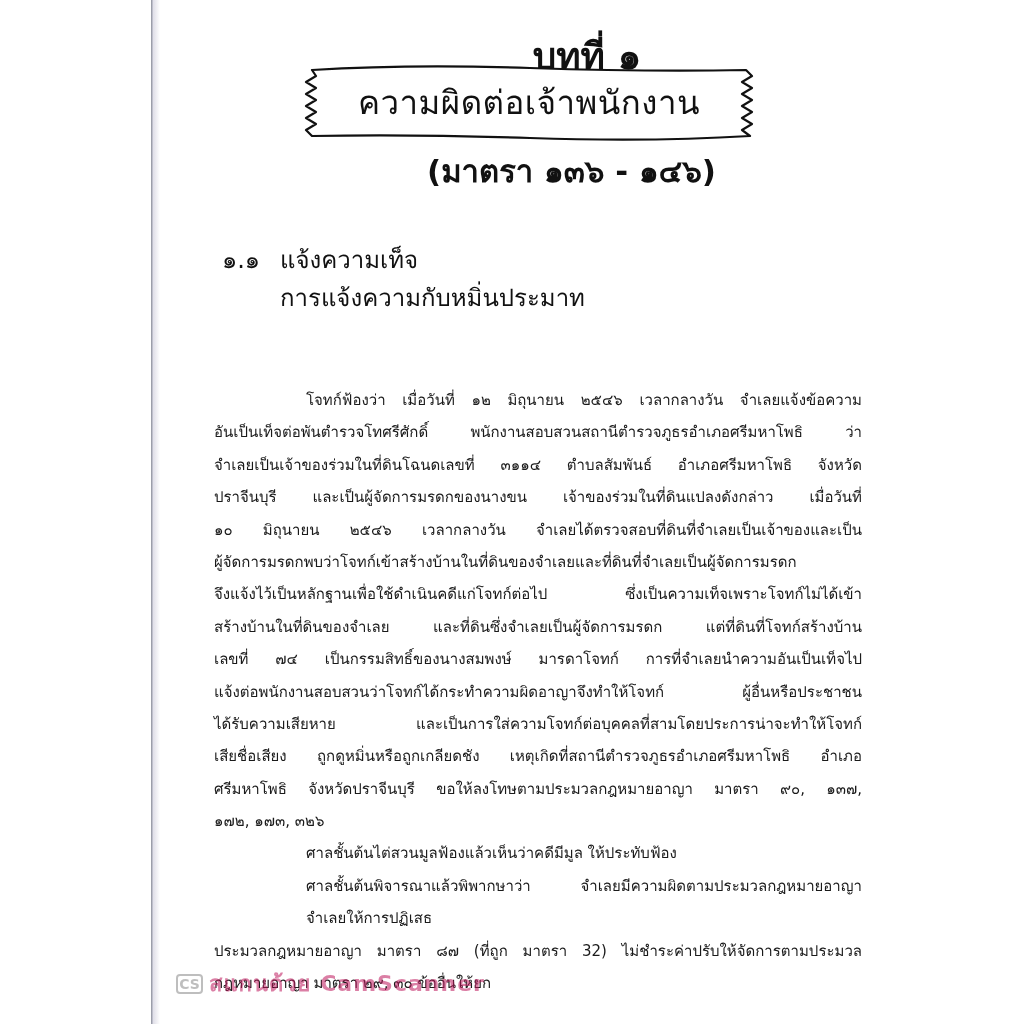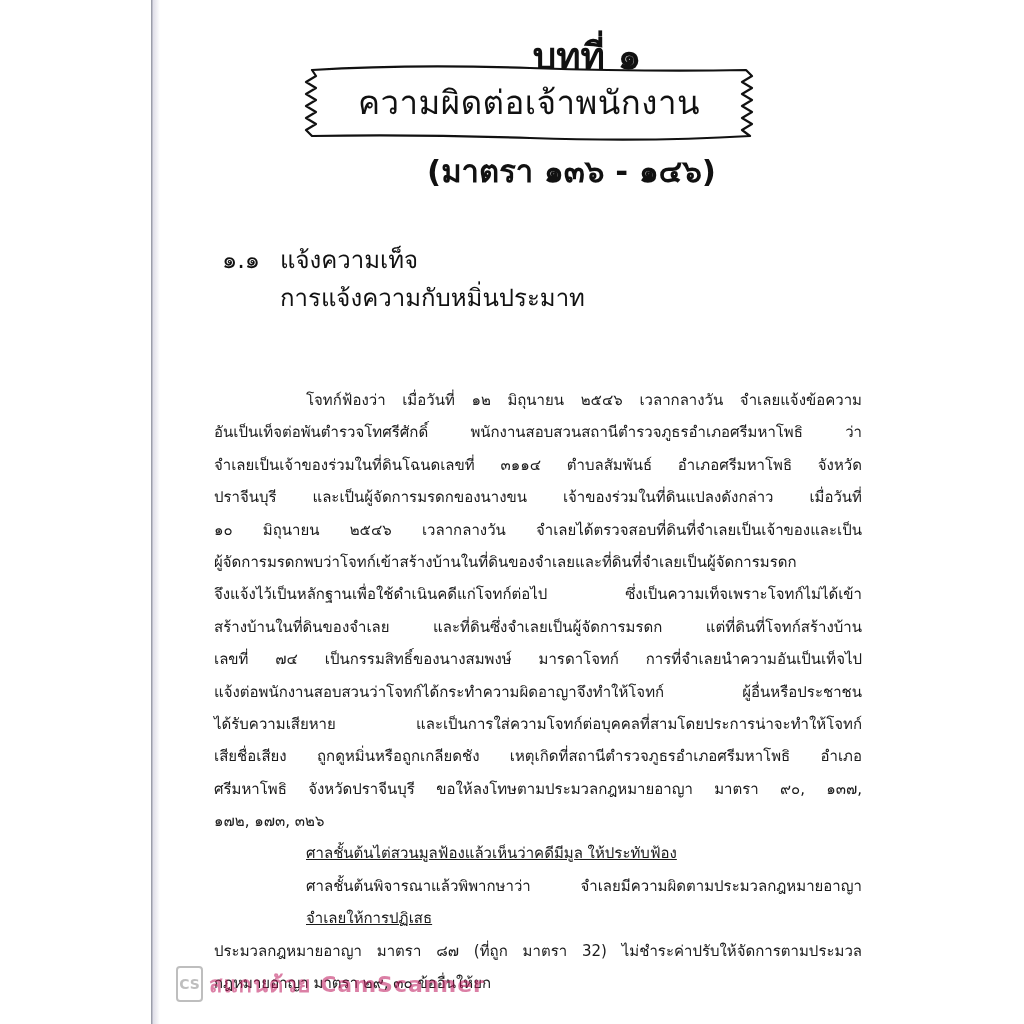--- a/index.html
+++ b/index.html
@@ -20,24 +20,24 @@
   .sections-range { position:absolute; top:146px; left:0; width:1024px; padding-left:119px;
                     box-sizing:border-box; text-align:center; font-weight:bold; font-size:31px; color:#111; }
   .sec-heading { position:absolute; left:222px; top:240px; font-size:24px; color:#111; }
   .sec-heading .num { display:inline-block; width:58px; }
   .sec-subheading { position:absolute; left:280px; top:278px; font-size:24px; color:#111; }
   .body { position:absolute; left:214px; top:336px; width:648px; font-size:15px; line-height:32.4px;margin-top:48px; }
   .line { display:block; text-align:justify; text-align-last:justify; white-space:nowrap;
           overflow:visible; height:32.4px; }
   .line.last { text-align-last:left; }
   .line.indent { padding-left:92px; }
-  .line.indent-short { padding-left:92px; text-align-last:left;text-decoration:underline; }
+  .line.indent-short { padding-left:92px; text-align-last:left; }
   .watermark { position:absolute; left:176px; top:966px; display:flex; align-items:center; gap:6px;
                opacity:0.55; }
-  .wm-icon { width:27px; height:36px; border:2px solid #8a8a8a; border-radius:4px; color:#8a8a8a;
+  .wm-icon { width:27px; height:20px; border:2px solid #8a8a8a; border-radius:4px; color:#8a8a8a;
              font-size:14px; font-weight:bold; display:flex; align-items:center; justify-content:center;
              font-family:"DejaVu Sans",sans-serif; box-sizing:border-box; }
   .wm-text { font-size:22px; font-weight:bold; color:#be185d; letter-spacing:1px; }
 </style>
 </head>
 <body>
 
 <div class="page-edge"></div>
 <div class="page-edge-shadow"></div>
 

